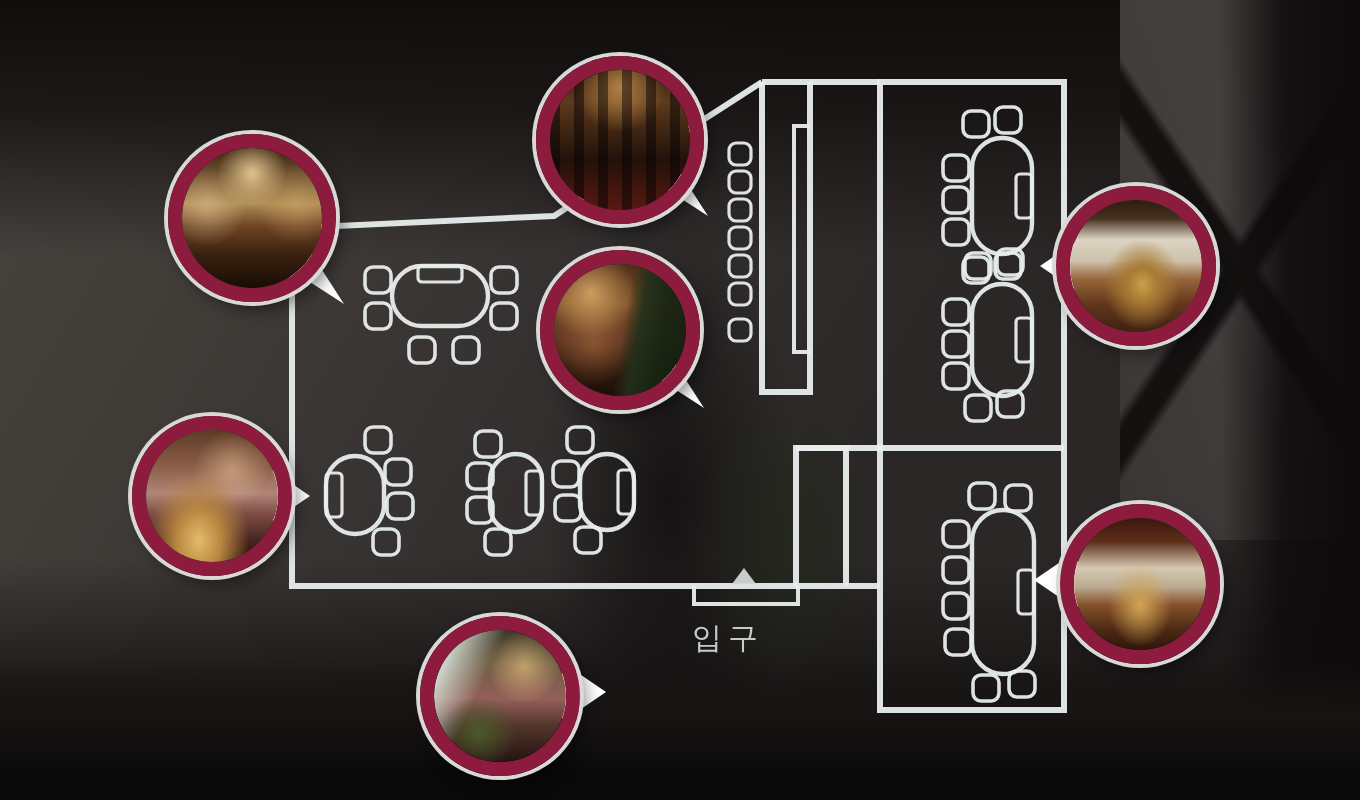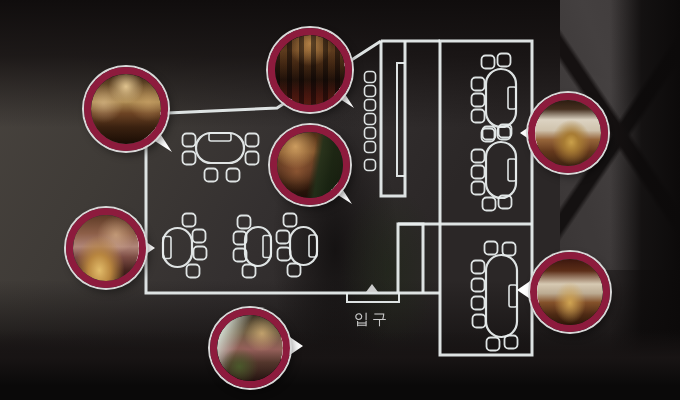--- a/index.html
+++ b/index.html
@@ -21,21 +21,21 @@
   .bg-sofa{position:absolute;left:0;bottom:0;width:680px;height:70px;z-index:1;background:
     linear-gradient(0deg,#0a0909 20%, #181414 60%, rgba(20,17,17,0) 100%);}
   .bg-plant{position:absolute;left:340px;top:185px;width:100px;height:170px;z-index:1;background:
     radial-gradient(closest-side, rgba(30,40,22,0.5), rgba(30,40,22,0) 100%);}
   
   svg.plan{position:absolute;left:0;top:0;z-index:2;}
   .wall{fill:none;stroke:var(--plan-line,#e8eded);stroke-width:3;opacity:.95;}
   .wall-thin{fill:none;stroke:var(--plan-line,#e8eded);stroke-width:2;opacity:.95;}
   .furn{fill:none;stroke:var(--plan-line,#e8eded);opacity:.95;}
   .ent-marker{fill:#d5d5d5;opacity:.95;}
-  .entrance-label{position:absolute;left:346px;top:310px;width:52px;z-index:3;text-align:center;
+  .entrance-label{position:absolute;left:346px;top:310px;width:52px;z-index:3;text-align:left;
     color:var(--label,#c9c9c9);font-size:15px;letter-spacing:3px;}
   
   .ptr{position:absolute;z-index:3;background:var(--pointer,#fff);}
   .ptr-se{width:26px;height:26px;clip-path:polygon(4% 38%, 38% 4%, 100% 100%);}
   .ptr-e{width:22px;height:30px;clip-path:polygon(0 0, 100% 50%, 0 100%);}
   .ptr-w{width:22px;height:30px;clip-path:polygon(100% 0, 0 50%, 100% 100%);}
   .circle{position:absolute;z-index:4;box-sizing:border-box;border:7px solid var(--ring,#8d1b3d);
     border-radius:50%;overflow:hidden;cursor:pointer;
     box-shadow:0 0 0 2px var(--ring-outline,#d8d8d8), 3px 4px 8px rgba(0,0,0,0.45);}
   .c84{width:84px;height:84px;} .c80{width:80px;height:80px;}

